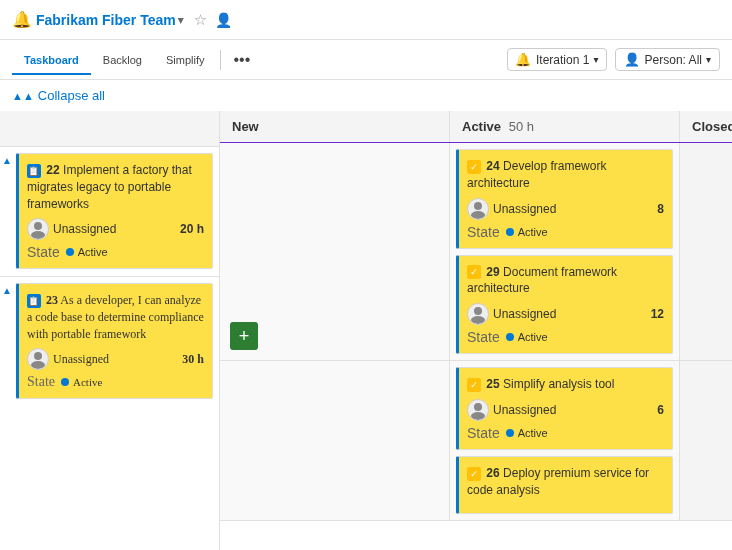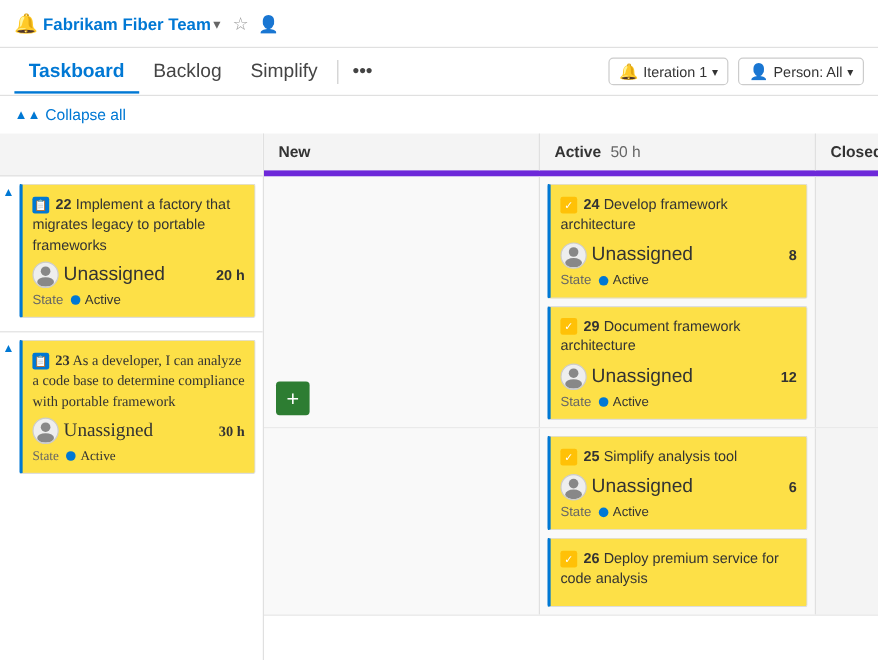--- a/index.html
+++ b/index.html
@@ -4,51 +4,51 @@
   <style>
     * { box-sizing: border-box; margin: 0; padding: 0; }
     body { font-family: "Segoe UI", Arial, sans-serif; font-size: 13px; color: #333; background: #fff; width: 732px; height: 550px; overflow: hidden; }
 
     
     .top-bar { display: flex; align-items: center; padding: 6px 12px; border-bottom: 1px solid #e0e0e0; height: 40px; }
     .team-name { font-size: 14px; font-weight: 700; color: #0078d4; display: flex; align-items: center; gap: 4px; }
 
     
     .nav-tabs { display: flex; align-items: center; padding: 0 12px; border-bottom: 1px solid #e0e0e0; height: 40px; }
-    .nav-tab { padding: 8px 12px; font-size: 16px; color: #444; cursor: pointer; position: relative; text-decoration: none; }
+    .nav-tab { padding: 8px 12px; font-size: 11px; color: #444; cursor: pointer; position: relative; text-decoration: none; }
     .nav-tab.active { color: #0078d4; font-weight: 600; }
     .nav-tab.active::after { content: ''; position: absolute; bottom: -1px; left: 0; right: 0; height: 2px; background: #0078d4; }
     .nav-divider { width: 1px; height: 20px; background: #ccc; margin: 0 4px; }
     .nav-more { padding: 4px 8px; color: #444; cursor: pointer; font-size: 16px; }
     .nav-right { margin-left: auto; display: flex; align-items: center; gap: 8px; }
     .nav-pill { display: flex; align-items: center; gap: 4px; border: 1px solid #ccc; border-radius: 4px; padding: 3px 8px; font-size: 12px; color: #333; cursor: pointer; }
 
     
     .board-area { display: flex; flex-direction: column; height: calc(550px - 80px); overflow: hidden; }
     .board-toolbar { display: flex; align-items: center; padding: 8px 12px; }
     .collapse-btn { display: flex; align-items: center; gap: 4px; color: #0078d4; font-size: 13px; cursor: pointer; }
 
     
     .card { background: #fde047; border: 1px solid #ddd; border-left: 3px solid #0078d4; border-radius: 2px; padding: 8px; position: relative; }
     .card-title { font-size: 12px; color: #333; margin-bottom: 6px; line-height: 1.4; }
     .card-footer { display: flex; align-items: center; gap: 4px; margin-top: 4px; }
     .avatar { width: 22px; height: 22px; border-radius: 50%; background: #eee; border: 1px solid #ccc; display: flex; align-items: center; justify-content: center; font-size: 10px; color: #666; overflow: hidden; }
-    .card-user { font-size: 16px; color: #333; flex: 1; }
+    .card-user { font-size: 12px; color: #333; flex: 1; }
     .card-hours { font-size: 12px; font-weight: 600; color: #333; margin-left: auto; }
     .card-state-row { display: flex; align-items: center; margin-top: 4px; }
-    .state-label { font-size: 11px; color: #666; margin-right: 6px; }
+    .state-label { font-size: 14px; color: #666; margin-right: 6px; }
     .state-dot { width: 8px; height: 8px; border-radius: 50%; background: #0078d4; display: inline-block; margin-right: 4px; }
     .state-value { font-size: 11px; color: #333; }
 
     
     .board-grid { display: flex; flex: 1; overflow: hidden; }
     .left-col { width: 220px; flex-shrink: 0; background: #fff; border-right: 1px solid #e0e0e0; display: flex; flex-direction: column; overflow-y: auto; }
     .left-col-header { padding: 8px 12px; font-size: 13px; font-weight: 600; color: #333; height: 36px; display: flex; align-items: center; background: #f4f4f4; border-bottom: 1px solid #e0e0e0; }
     .right-cols { flex: 1; display: flex; flex-direction: column; overflow: hidden; }
-    .col-headers { display: flex; border-bottom: 5px solid #6d28d9; background: #f4f4f4; }
+    .col-headers { display: flex; border-bottom: 1px solid #6d28d9; background: #f4f4f4; }
     .col-hdr { width: 230px; padding: 8px 12px; font-size: 13px; font-weight: 600; color: #333; border-right: 1px solid #e0e0e0; flex-shrink: 0; }
     .col-hdr:last-child { border-right: none; flex: 1; }
     .col-hdr .hours { font-weight: normal; color: #666; margin-top: 30px; }
     .rows-area { flex: 1; overflow-y: auto; display: flex; }
     .row-section { display: flex; border-bottom: 1px solid #e0e0e0; }
     .section-col { width: 230px; flex-shrink: 0; background: #f9f9f9; border-right: 1px solid #e0e0e0; padding: 6px; display: flex; flex-direction: column; gap: 6px; overflow-y: auto; }
     .section-col:last-child { flex: 1; background: #f4f4f4; border-right: none; }
     .section-col.closed-col { background: #f4f4f4; }
 
     

